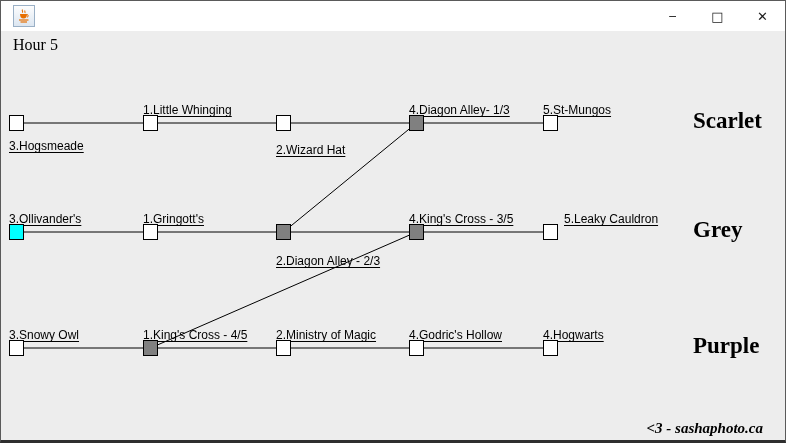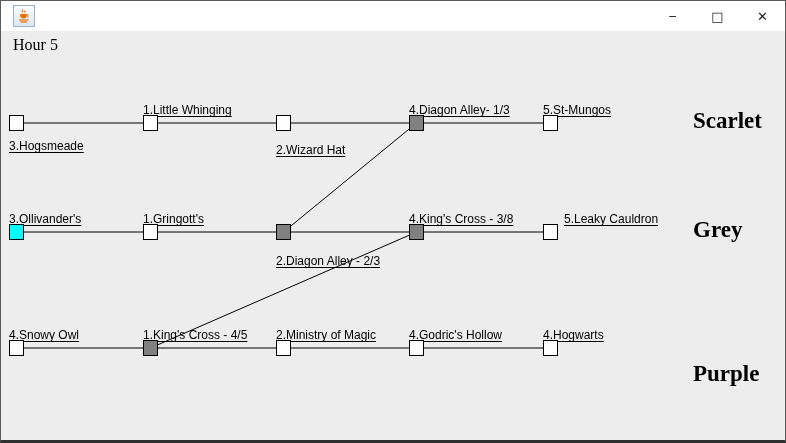--- a/index.html
+++ b/index.html
@@ -111,31 +111,32 @@
       <div class="station-node" style="left: 408px; top: 114px; width: 15px; height: 16px; background: rgb(128, 128, 128);"></div>
       <div class="station-label" style="left: 542px; top: 102px;">5.St-Mungos</div>
       <div class="station-node" style="left: 542px; top: 114px; width: 15px; height: 16px; background: rgb(255, 255, 255);"></div>
       <div class="row-label" style="left: 692px; top: 216px; font-family: Liberation Serif, serif;">Grey</div>
       <div class="station-label" style="left: 8px; top: 211px;">3.Ollivander's</div>
       <div class="station-node" style="left: 8px; top: 223px; width: 15px; height: 16px; background: rgb(0, 255, 255);"></div>
       <div class="station-label" style="left: 142px; top: 211px;">1.Gringott's</div>
       <div class="station-node" style="left: 142px; top: 223px; width: 15px; height: 16px; background: rgb(255, 255, 255);"></div>
       <div class="station-label" style="left: 275px; top: 211px; margin-top: 42px;">2.Diagon Alley - 2/3</div>
       <div class="station-node" style="left: 275px; top: 223px; width: 15px; height: 16px; background: rgb(128, 128, 128);"></div>
-      <div class="station-label" style="left: 408px; top: 211px;">4.King's Cross - 3/8</div>
+      <div class="station-label" style="left: 408px; top: 211px;">4.King's Cross - 3/5</div>
       <div class="station-node" style="left: 408px; top: 223px; width: 15px; height: 16px; background: rgb(128, 128, 128);"></div>
       <div class="station-label" style="left: 563px; top: 211px;">5.Leaky Cauldron</div>
       <div class="station-node" style="left: 542px; top: 223px; width: 15px; height: 16px; background: rgb(255, 255, 255);"></div>
-      <div class="row-label" style="left: 692px; top: 332px; margin-top: 28px;">Purple</div>
-      <div class="station-label" style="left: 8px; top: 327px;">4.Snowy Owl</div>
+      <div class="row-label" style="left: 692px; top: 332px;">Purple</div>
+      <div class="station-label" style="left: 8px; top: 327px;">3.Snowy Owl</div>
       <div class="station-node" style="left: 8px; top: 339px; width: 15px; height: 16px; background: rgb(255, 255, 255);"></div>
       <div class="station-label" style="left: 142px; top: 327px;">1.King's Cross - 4/5</div>
       <div class="station-node" style="left: 142px; top: 339px; width: 15px; height: 16px; background: rgb(128, 128, 128);"></div>
       <div class="station-label" style="left: 275px; top: 327px;">2.Ministry of Magic</div>
       <div class="station-node" style="left: 275px; top: 339px; width: 15px; height: 16px; background: rgb(255, 255, 255);"></div>
       <div class="station-label" style="left: 408px; top: 327px;">4.Godric's Hollow</div>
       <div class="station-node" style="left: 408px; top: 339px; width: 15px; height: 16px; background: rgb(255, 255, 255);"></div>
       <div class="station-label" style="left: 542px; top: 327px;">4.Hogwarts</div>
       <div class="station-node" style="left: 542px; top: 339px; width: 15px; height: 16px; background: rgb(255, 255, 255);"></div>
     </div>
 
+  <div class="credit">&lt;3 - sashaphoto.ca</div>
 
 </div>
 
 </body></html>

